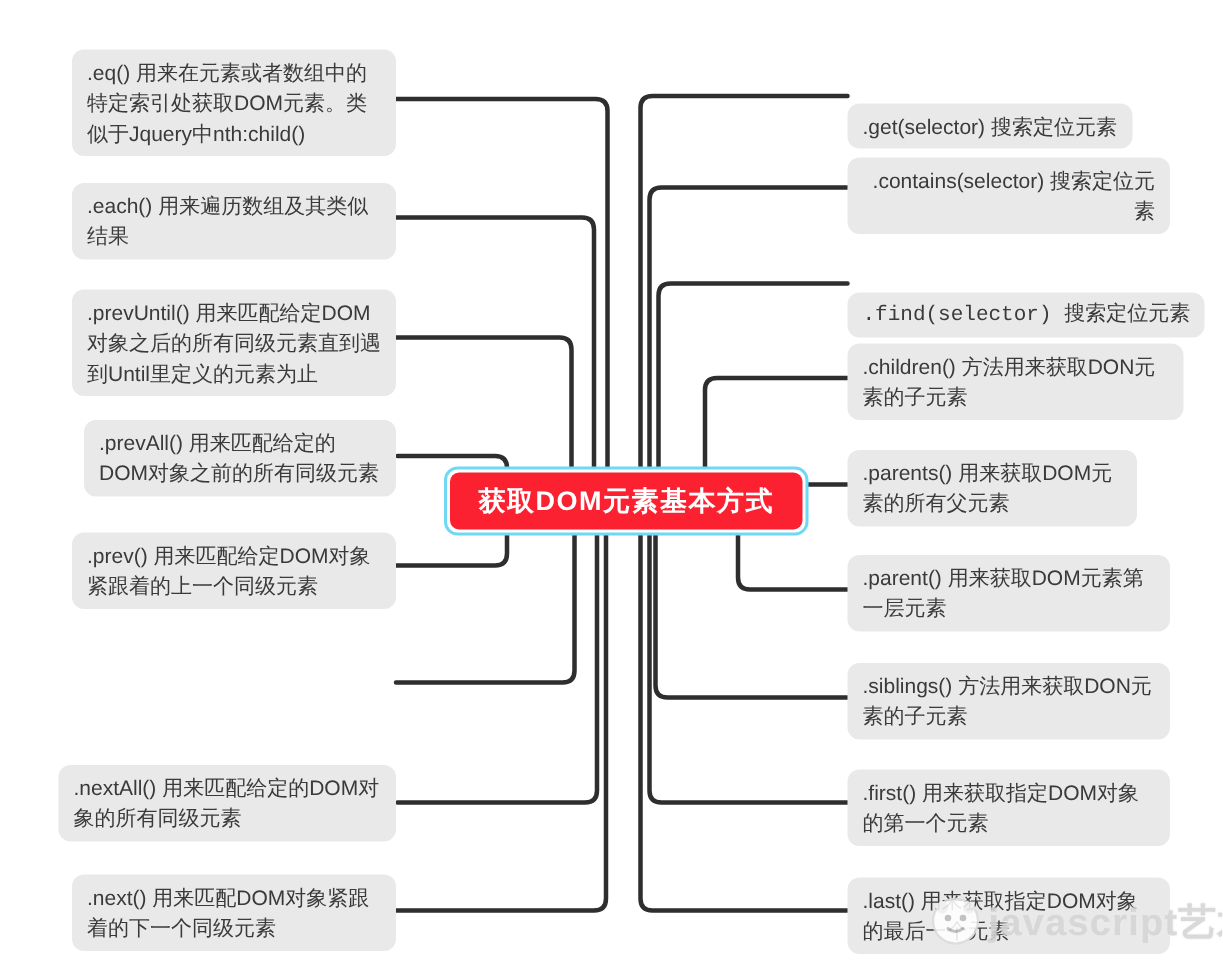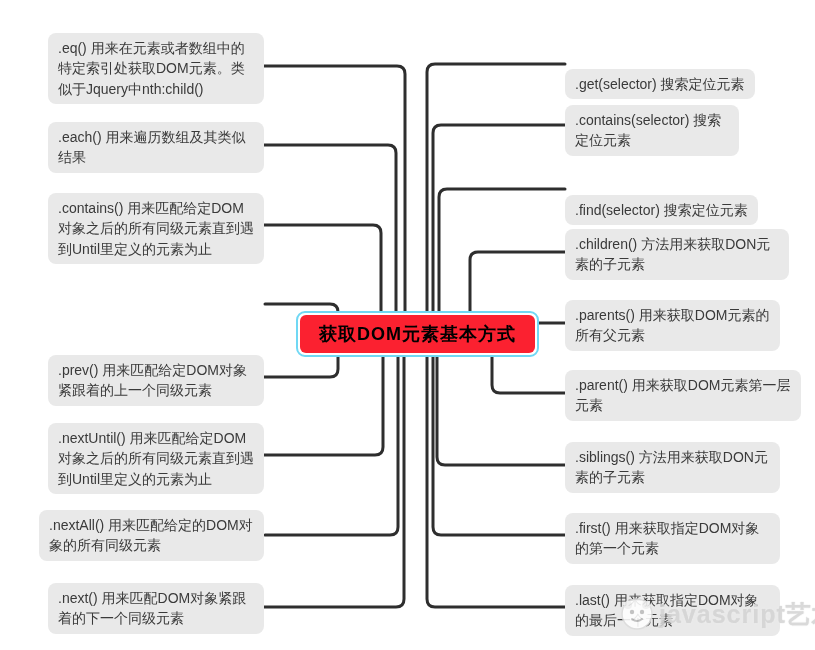--- a/index.html
+++ b/index.html
@@ -23,21 +23,21 @@
   }
   .node.single{white-space:nowrap;margin-top:21px;}
   .left-col{right:551px;}
   .right-col{left:565px;}
   .root-wrap{
     position:absolute;left:296px;top:311px;z-index:3;
     border:2px solid var(--root-sel);border-radius:9px;
     background:#ffffff;padding:2px;
   }
   .root-node{
-    background:var(--root-bg);color:#000000;border-radius:6px;
+    background:var(--root-bg);color:#ffffff;border-radius:6px;
     font-size:18px;font-weight:bold;letter-spacing:1px;
     padding:7px 19px;white-space:nowrap;text-align:center;
   }
   .watermark{
     position:absolute;left:620px;top:597px;z-index:5;
     display:flex;align-items:center;gap:5px;opacity:.88;
   }
   .wm-text{
     font-size:25px;font-weight:600;color:#d4d4d4;
     text-shadow:0 0 2px #ffffff, 0 0 1px #aaaaaa;
@@ -66,32 +66,32 @@
       <path d="M533,323 H565"></path>
       <path d="M492,352 V385 Q492,393 500,393 H565"></path>
       <path d="M437,352 V457 Q437,465 445,465 H565"></path>
       <path d="M433,352 V527 Q433,535 441,535 H565"></path>
       <path d="M427,352 V599 Q427,607 435,607 H565"></path>
     </g>
   </svg>
 
   <div class="node left-col" style="top:122px;width:216px;">.each() 用来遍历数组及其类似结果</div>
   <div class="node left-col" style="top:33px;width:216px;">.eq() 用来在元素或者数组中的特定索引处获取DOM元素。类似于Jquery中nth:child()</div>
-  <div class="node left-col" style="top:193px;width:216px;">.contains() 用来匹配给定DOM对象之后的所有同级元素直到遇到Until里定义的元素为止</div>
+  <div class="node left-col" style="top:193px;width:216px;">.prevUntil() 用来匹配给定DOM对象之后的所有同级元素直到遇到Until里定义的元素为止</div>
+  <div class="node left-col" style="top:280px;width:208px;">.prevAll() 用来匹配给定的DOM对象之前的所有同级元素</div>
   <div class="node left-col" style="top:355px;width:216px;">.prev() 用来匹配给定DOM对象紧跟着的上一个同级元素</div>
-  <div class="node left-col" style="top:423px;width:216px;">.nextUntil() 用来匹配给定DOM对象之后的所有同级元素直到遇到Until里定义的元素为止</div>
   <div class="node left-col" style="top:510px;width:225px;">.nextAll() 用来匹配给定的DOM对象的所有同级元素</div>
   <div class="node left-col" style="top:583px;width:216px;">.next() 用来匹配DOM对象紧跟着的下一个同级元素</div>
 
   <div class="node right-col single" style="top:48px;">.get(selector) 搜索定位元素</div>
-  <div class="node right-col" style="top:105px;width:174px;">.contains(selector) 搜索定位元素</div>
-  <div class="node right-col single" style="top:174px;">.find(selector) 搜索定位元素</div>
+  <div class="node right-col" style="top:105px;width:215px;text-align:right;">.contains(selector) 搜索定位元素</div>
+  <div class="node right-col single" style="top:174px;font-family:Liberation Mono, monospace;">.find(selector) 搜索定位元素</div>
   <div class="node right-col" style="top:229px;width:224px;">.children() 方法用来获取DON元素的子元素</div>
-  <div class="node right-col" style="top:300px;width:215px;">.parents() 用来获取DOM元素的所有父元素</div>
-  <div class="node right-col" style="top:370px;width:236px;">.parent() 用来获取DOM元素第一层元素</div>
+  <div class="node right-col" style="top:300px;width:193px;">.parents() 用来获取DOM元素的所有父元素</div>
+  <div class="node right-col" style="top:370px;width:215px;">.parent() 用来获取DOM元素第一层元素</div>
   <div class="node right-col" style="top:442px;width:215px;">.siblings() 方法用来获取DON元素的子元素</div>
   <div class="node right-col" style="top:513px;width:215px;">.first() 用来获取指定DOM对象的第一个元素</div>
   <div class="node right-col" style="top:585px;width:215px;">.last() 用来获取指定DOM对象的最后一个元素</div>
 
   <div class="root-wrap">
     <div class="root-node">获取DOM元素基本方式</div>
   </div>
 
   <div class="watermark">
     <span style="display:inline-block;line-height:0;">

